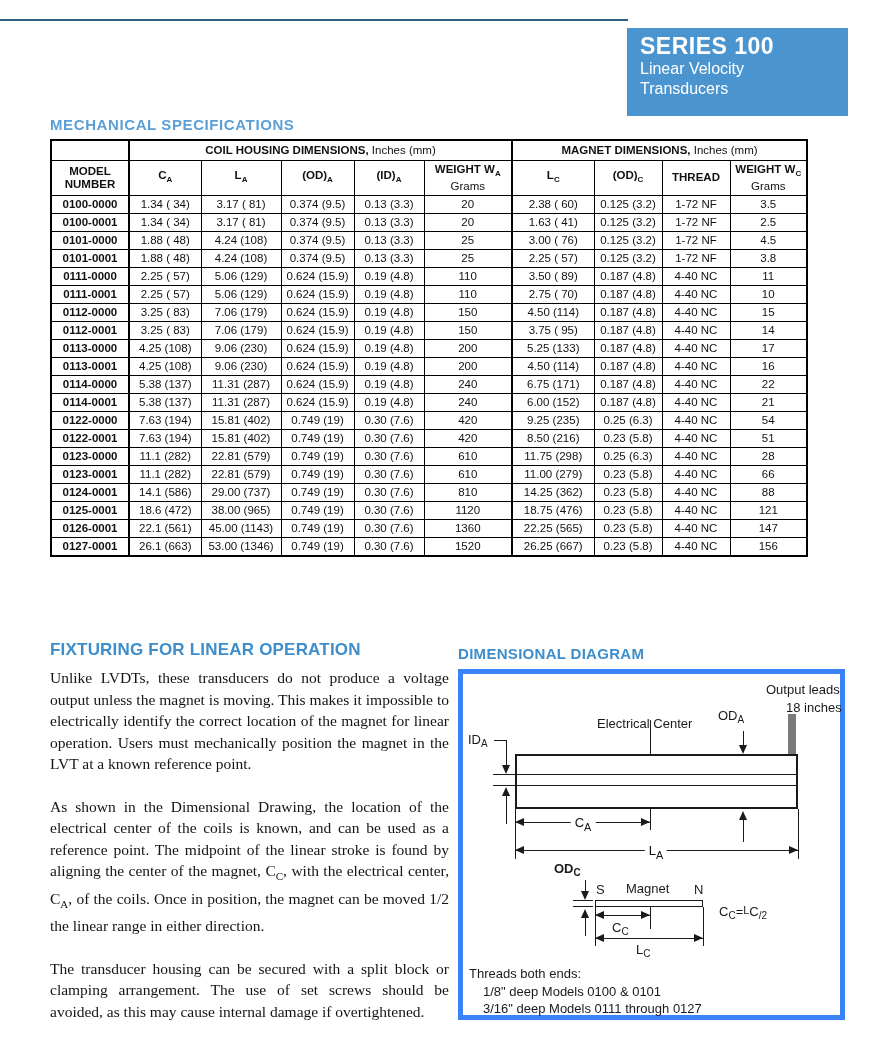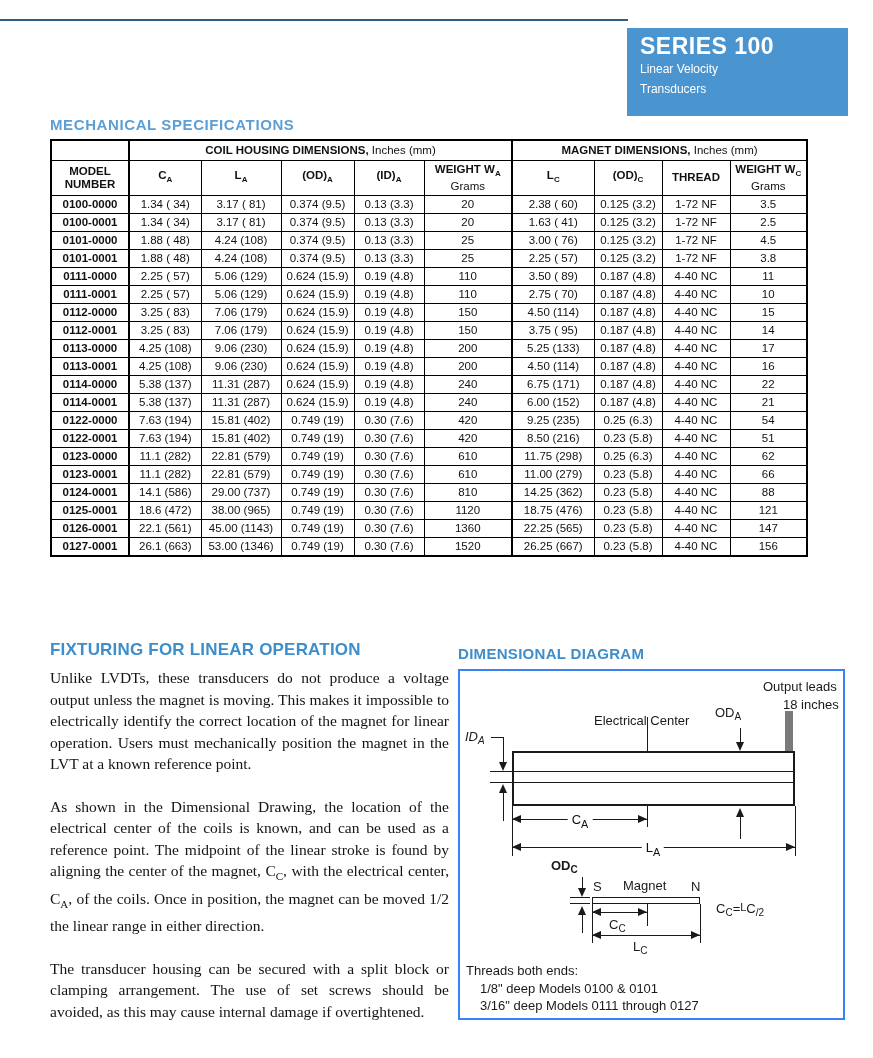--- a/index.html
+++ b/index.html
@@ -3,21 +3,21 @@
 <meta charset="utf-8">
 <style>
   html,body{margin:0;padding:0;background:#fff;}
   .page{position:relative;width:873px;height:1058px;background:#ffffff;overflow:hidden;
         font-family:"Liberation Sans",sans-serif;color:#111;}
   .top-rule{position:absolute;left:0;top:19px;width:628px;height:2px;background:#2e5f80;}
   
   .series-box{position:absolute;left:627px;top:28px;width:221px;height:88px;background:#4a94d0;color:#fff;
               padding:5px 0 0 13px;box-sizing:border-box;}
   .series-title{font-size:23px;font-weight:bold;line-height:26px;letter-spacing:0.5px;}
-  .series-sub{font-size:12px;line-height:20px;}
+  .series-sub{font-size:16px;line-height:20px;}
   
   .mech-heading{position:absolute;left:50px;top:116px;font-size:15px;font-weight:bold;color:#5b9fd6;letter-spacing:0.6px;}
   
   .spec-table-wrap{position:absolute;left:50px;top:139px;}
   table.spec{border-collapse:collapse;table-layout:fixed;width:756px;background:#fff;}
   table.spec th,table.spec td{border:1px solid #000;text-align:center;vertical-align:middle;
       font-size:11.5px;line-height:13px;padding:2px 1px;overflow:hidden;white-space:nowrap;}
   table.spec{border:2px solid #000;}
   table.spec th{font-weight:bold;}
   table.spec .grp{height:20px;font-size:11.5px;}
@@ -29,21 +29,21 @@
   table.spec sub{font-size:8px;font-weight:bold;vertical-align:-3px;letter-spacing:0;}
   table.spec .grams{font-weight:normal;}
   
   .fix-col{position:absolute;left:50px;top:640px;width:399px;}
   .fix-heading{font-size:17px;font-weight:bold;color:#3e8ecb;margin:0 0 7px 0;letter-spacing:0.2px;}
   .fix-col p{font-family:"Liberation Serif",serif;font-size:15.5px;line-height:21.5px;text-align:justify;
              margin:0 0 21px 0;color:#141414;}
   .fix-col p sub{font-size:11px;}
   
   .dim-heading{position:absolute;left:458px;top:645px;font-size:15px;font-weight:bold;color:#3e8ecb;letter-spacing:0.3px;}
-  .dim-box{position:absolute;left:458px;top:669px;width:387px;height:351px;border:2px solid #3b82f6;
+  .dim-box{position:absolute;left:458px;top:669px;width:387px;height:351px;border:5px solid #3b82f6;
            box-sizing:border-box;background:#fff;}
   .dim-box .lbl{position:absolute;font-size:13px;color:#1a1a1a;white-space:nowrap;}
   .dim-box .lbl sub{font-size:10px;vertical-align:-3px;}
   .dim-box .lbl sup{font-size:11px;vertical-align:2px;}
   .hline{position:absolute;height:1px;background:#1a1a1a;}
   .vline{position:absolute;width:1px;background:#1a1a1a;}
   .arr{position:absolute;width:0;height:0;}
   .arr-d{border-left:4px solid transparent;border-right:4px solid transparent;border-top:9px solid #1a1a1a;}
   .arr-u{border-left:4px solid transparent;border-right:4px solid transparent;border-bottom:9px solid #1a1a1a;}
   .arr-l{border-top:4px solid transparent;border-bottom:4px solid transparent;border-right:9px solid #1a1a1a;}
@@ -274,21 +274,21 @@
           <tr>
             <td>0123-0000</td>
             <td>11.1 (282)</td>
             <td>22.81 (579)</td>
             <td>0.749 (19)</td>
             <td>0.30 (7.6)</td>
             <td>610</td>
             <td>11.75 (298)</td>
             <td>0.25 (6.3)</td>
             <td>4-40 NC</td>
-            <td>62</td>
+            <td>28</td>
           </tr>
           <tr>
             <td>0123-0001</td>
             <td>11.1 (282)</td>
             <td>22.81 (579)</td>
             <td>0.749 (19)</td>
             <td>0.30 (7.6)</td>
             <td>610</td>
             <td>11.00 (279)</td>
             <td>0.23 (5.8)</td>
@@ -370,21 +370,21 @@
     <div class="lbl" style="left:255px;top:34px;"><span>OD</span><sub>A</sub></div>
     <div class="vline" style="left:280px;top:57px;height:14px;"></div>
     <div class="arr arr-d" style="left:276px;top:71px;"></div>
     <div class="arr arr-u" style="left:276px;top:137px;"></div>
     <div class="vline" style="left:280px;top:146px;height:22px;"></div>
 
     <div class="housing"></div>
     <div class="hline" style="left:52px;top:100px;width:283px;"></div>
     <div class="hline" style="left:52px;top:111px;width:283px;"></div>
 
-    <div class="lbl" style="left:5px;top:58px;font-style:italic;"><span>ID</span><sub>A</sub></div>
+    <div class="lbl" style="left:5px;top:58px;"><span>ID</span><sub>A</sub></div>
     <div class="hline" style="left:31px;top:66px;width:12px;"></div>
     <div class="vline" style="left:43px;top:66px;height:25px;"></div>
     <div class="arr arr-d" style="left:39px;top:91px;"></div>
     <div class="hline" style="left:30px;top:100px;width:22px;"></div>
     <div class="hline" style="left:30px;top:111px;width:22px;"></div>
     <div class="arr arr-u" style="left:39px;top:113px;"></div>
     <div class="vline" style="left:43px;top:122px;height:28px;"></div>
 
     <div class="vline" style="left:52px;top:135px;height:50px;"></div>
     <div class="hline" style="left:52px;top:148px;width:135px;"></div>

